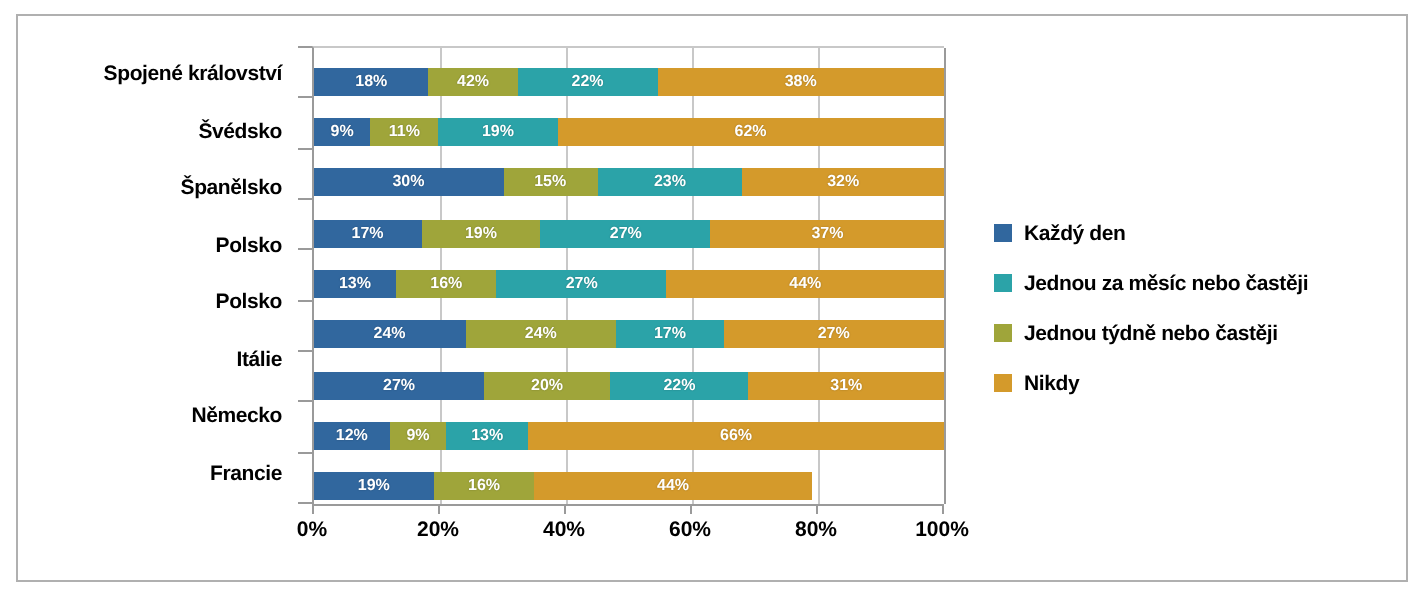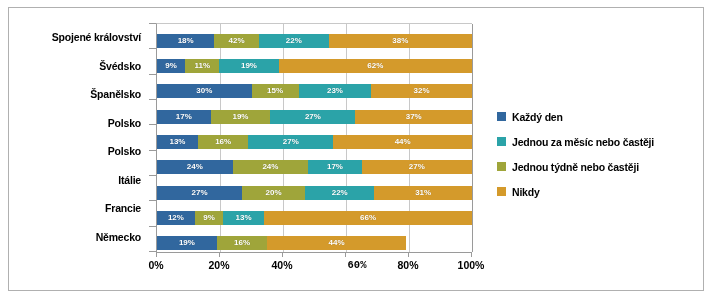--- a/index.html
+++ b/index.html
@@ -196,22 +196,22 @@
 
   <div id="plot-wrap">
 
     <div id="category-axis-labels">
         <div class="cat-label">Spojené království</div>
         <div class="cat-label">Švédsko</div>
         <div class="cat-label">Španělsko</div>
         <div class="cat-label">Polsko</div>
         <div class="cat-label">Polsko</div>
         <div class="cat-label">Itálie</div>
+        <div class="cat-label">Německo</div>
         <div class="cat-label">Francie</div>
-        <div class="cat-label">Německo</div>
       </div>
 
     <div id="cat-ticks">
         <div class="cat-tick" style="top: 0px;"></div>
         <div class="cat-tick" style="top: 25.3333px;"></div>
         <div class="cat-tick" style="top: 50.6667px;"></div>
         <div class="cat-tick" style="top: 76px;"></div>
         <div class="cat-tick" style="top: 101.333px;"></div>
         <div class="cat-tick" style="top: 126.667px;"></div>
         <div class="cat-tick" style="top: 152px;"></div>
@@ -374,21 +374,21 @@
     </div>
 
     <div id="value-axis">
         <div class="val-tick" style="left: 0px;"></div>
         <div class="val-label" style="left: 0px;">0%</div>
         <div class="val-tick" style="left: 63px;"></div>
         <div class="val-label" style="left: 63px;">20%</div>
         <div class="val-tick" style="left: 126px;"></div>
         <div class="val-label" style="left: 126px;">40%</div>
         <div class="val-tick" style="left: 189px;"></div>
-        <div class="val-label" style="left: 201px; font-family: Liberation Mono, monospace;">60%</div>
+        <div class="val-label" style="left: 189px;">60%</div>
         <div class="val-tick" style="left: 252px;"></div>
         <div class="val-label" style="left: 252px;">80%</div>
         <div class="val-tick" style="left: 315px;"></div>
         <div class="val-label" style="left: 315px;">100%</div>
       </div>
 
   </div>
 
   <div id="legend">
       <div class="legend-item">

